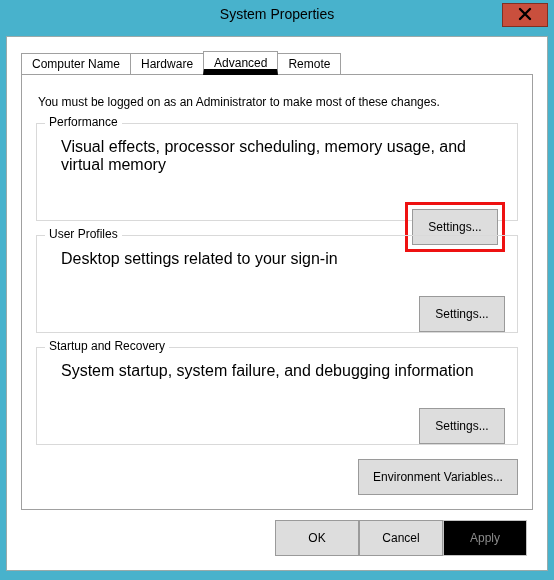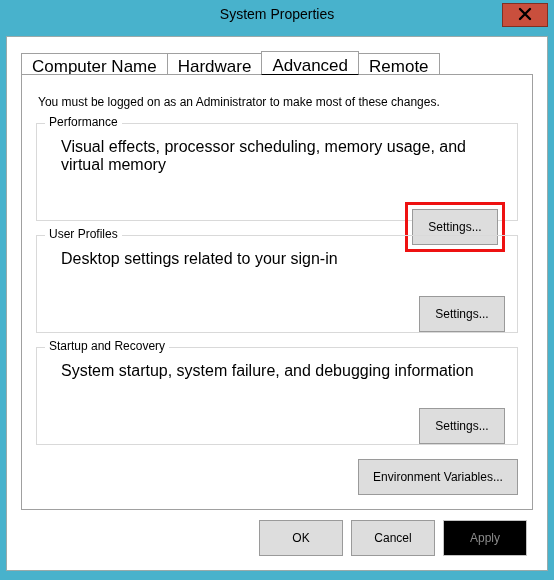--- a/index.html
+++ b/index.html
@@ -51,33 +51,33 @@
     .tab-strip {
       display: flex;
       margin: 14px 0 0 14px;
       height: 24px;
     }
     .tab {
       border: 1px solid #a0a0a0;
       border-bottom: none;
       background: #fff;
       padding: 3px 10px 0 10px;
-      font-size: 17px;
+      font-size: 12px;
       margin-right: -1px;
       height: 22px;
       position: relative;
       top: 2px;
       color: #000;
     }
     .tab.active {
       height: 24px;
       top: 0;
       z-index: 3;
       background: #fff;
-      border-bottom: 1px solid #000000;
+      border-bottom: 6px solid #000000;
       padding-top: 4px;
     }
     .tab-panel {
       border: 1px solid #a0a0a0;
       margin: 0 14px 0 14px;
       padding: 14px 14px 14px 14px;
       position: relative;
       top: -1px;
       height: 436px;
       background: #fff;
@@ -133,21 +133,20 @@
       display: flex;
       justify-content: flex-end;
       margin-top: 8px;
       margin-right: 0;
     }
     .bottom-buttons {
       position: absolute;
       bottom: 14px;
       right: 20px;
       display: flex;
-      gap: 8px;
     }
     .bottom-buttons .btn { min-width: 84px; }
     .group.perf { height: 98px; }
     .group.userp { height: 98px; }
     .group.startup { height: 98px; }
   </style>
 </head>
 <body>
 
 <div class="outer-frame">

